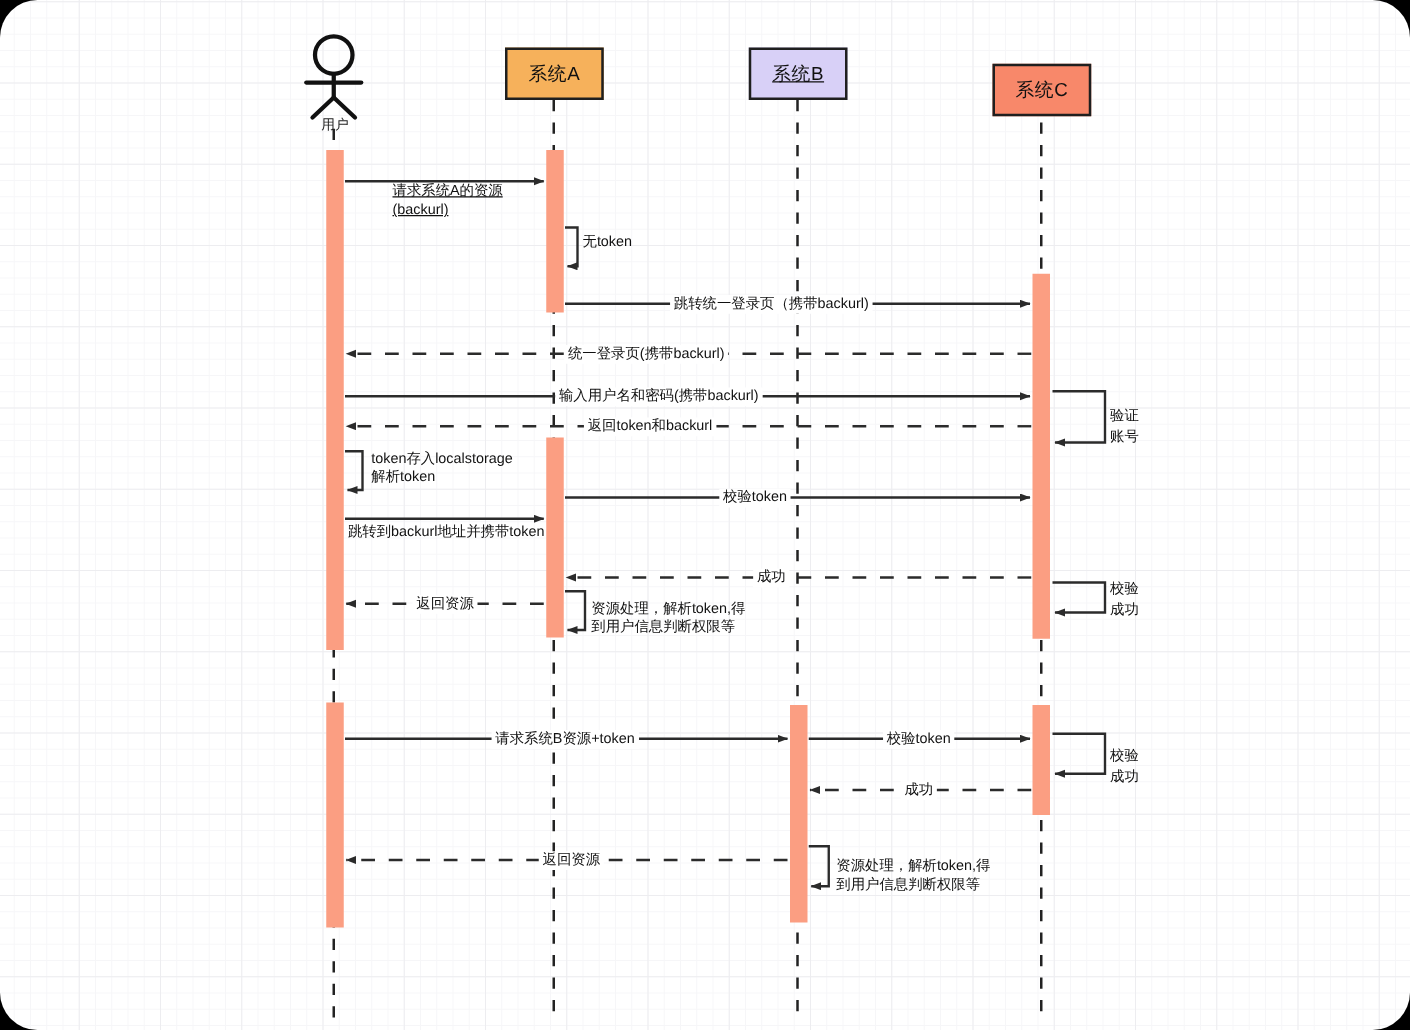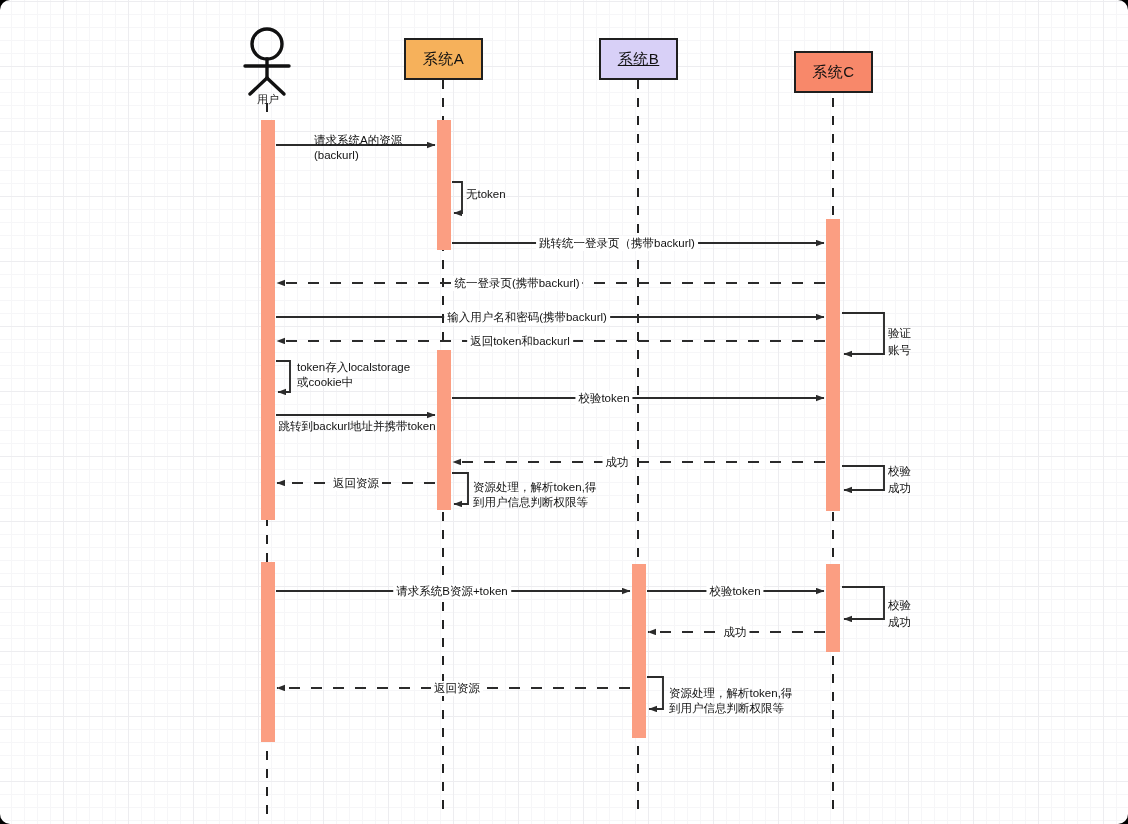--- a/index.html
+++ b/index.html
@@ -13,21 +13,21 @@
     position:relative;
     width:1128px;height:824px;
     background-color:#ffffff;
     background-image:
       linear-gradient(to right, #ededf0 1px, transparent 1px),
       linear-gradient(to bottom, #ededf0 1px, transparent 1px),
       linear-gradient(to right, #f6f6f8 1px, transparent 1px),
       linear-gradient(to bottom, #f6f6f8 1px, transparent 1px);
     background-size:65px 65px,65px 65px,13px 13px,13px 13px;
     background-position:-2px 1px,-2px 1px,-2px 1px,-2px 1px;
-    border-radius:10px;
+    border-radius:30px;
     overflow:hidden;
   }
   svg#diagram{position:absolute;left:0;top:0;width:1128px;height:824px;}
   .pbox{
     position:absolute;
     box-sizing:border-box;
     border:2px solid #1f1f1f;
     display:flex;align-items:center;justify-content:center;
     font-size:15px;color:#111;
     letter-spacing:.5px;
@@ -133,38 +133,38 @@
   </div>
   <div class="pbox" style="left:599px;top:38px;width:79px;height:42px;background:#d8d0f7;text-decoration:underline;">
     <span>系统B</span>
   </div>
   <div class="pbox" style="left:794px;top:38px;width:79px;height:42px;background:#f8886a;margin-top:13px;">
     <span>系统C</span>
   </div>
 
   <div class="actor-label" style="left:257px;top:92px;">用户</div>
 
-  <div class="msg" style="left:314px;top:133px;">请求系统A的资源
+  <div class="msg" style="left:314px;top:146px;text-decoration:underline;">请求系统A的资源
 (backurl)</div>
 
   <div class="msg" style="left:466px;top:187px;">无token</div>
 
   <div class="msg center" style="left:617px;top:236px;background:#fff;padding:0 3px;">跳转统一登录页（携带backurl)</div>
 
   <div class="msg center" style="left:517px;top:276px;background:#fff;padding:0 3px;text-align:center;">统一登录页(携带backurl)</div>
 
   <div class="msg center" style="left:527px;top:310px;background:#fff;padding:0 3px;">输入用户名和密码(携带backurl)</div>
 
   <div class="msg" style="left:888px;top:325px;line-height:17px;">验证
 账号</div>
 
   <div class="msg center" style="left:520px;top:334px;background:#fff;padding:0 3px;">返回token和backurl</div>
 
   <div class="msg" style="left:297px;top:360px;">token存入localstorage
-或cookie中</div>
+解析token</div>
 
   <div class="msg center" style="left:357px;top:419px;">跳转到backurl地址并携带token</div>
 
   <div class="msg center" style="left:604px;top:391px;background:#fff;padding:0 3px;">校验token</div>
 
   <div class="msg center" style="left:617px;top:455px;background:#fff;padding:0 3px;">成功</div>
 
   <div class="msg" style="left:888px;top:463px;line-height:17px;">校验
 成功</div>
 

